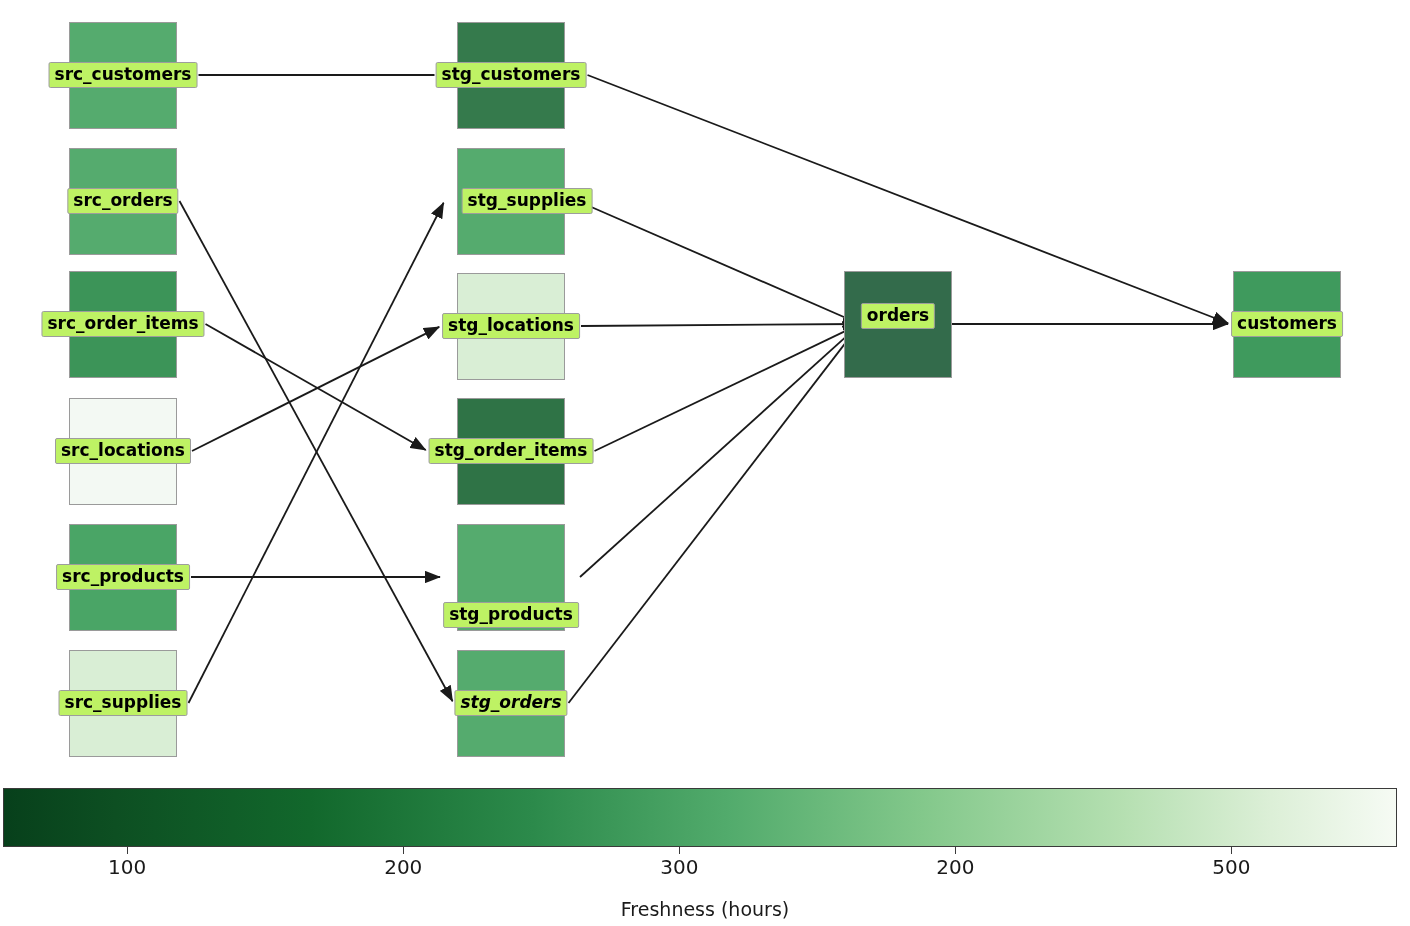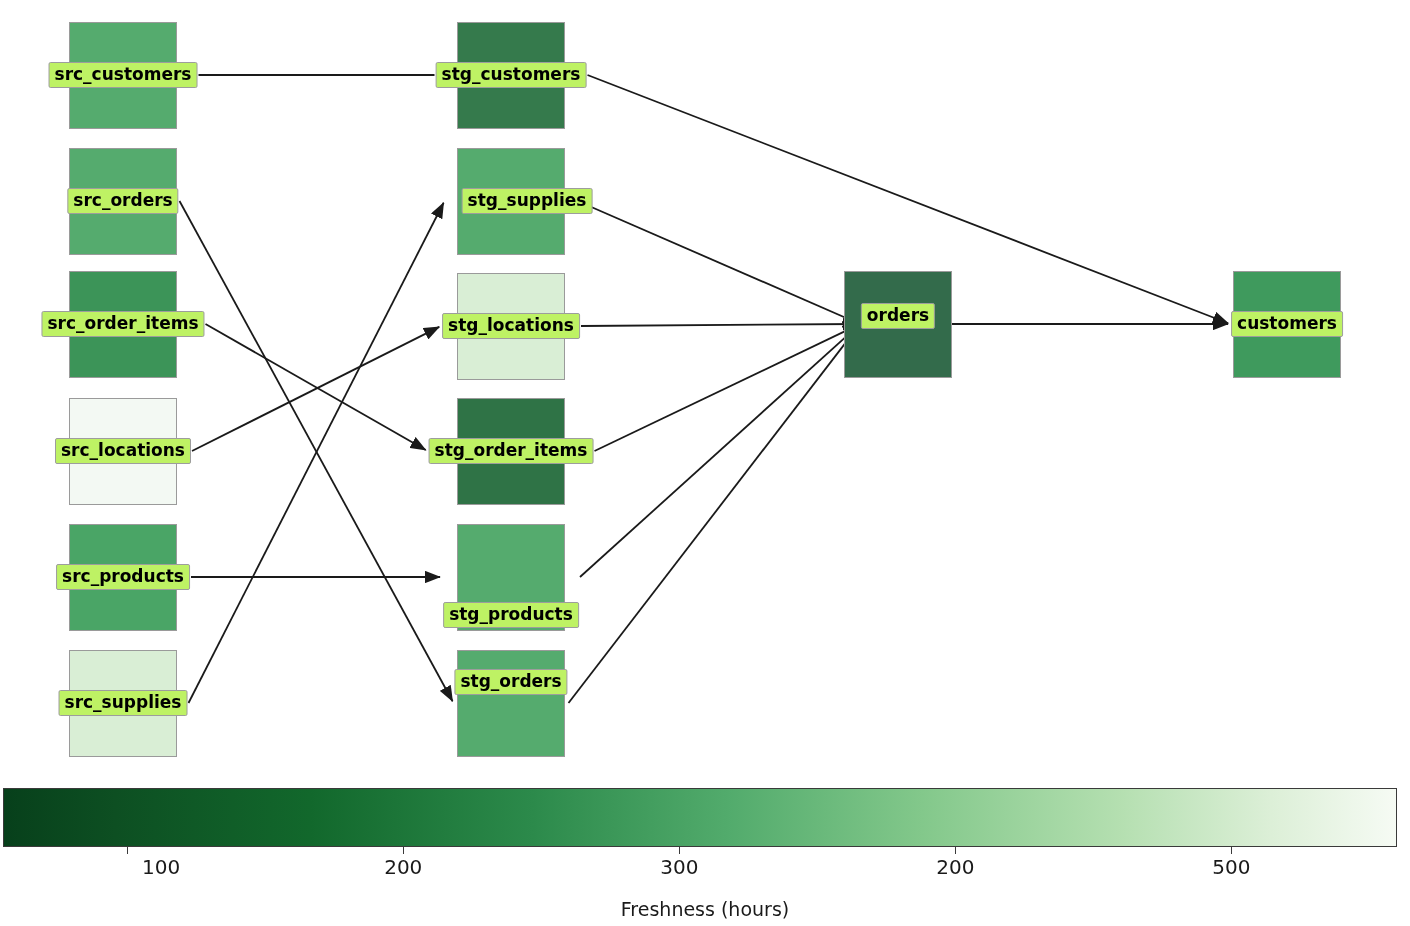--- a/index.html
+++ b/index.html
@@ -143,31 +143,31 @@
         <div class="node-label" style="left: 123px; top: 201px;">src_orders</div>
         <div class="node-label" style="left: 123px; top: 324px;">src_order_items</div>
         <div class="node-label" style="left: 123px; top: 451px;">src_locations</div>
         <div class="node-label" style="left: 123px; top: 577px;">src_products</div>
         <div class="node-label" style="left: 123px; top: 703px;">src_supplies</div>
         <div class="node-label" style="left: 511px; top: 75px;">stg_customers</div>
         <div class="node-label" style="left: 511px; top: 201px; margin-left: 16px;">stg_supplies</div>
         <div class="node-label" style="left: 511px; top: 326px;">stg_locations</div>
         <div class="node-label" style="left: 511px; top: 451px;">stg_order_items</div>
         <div class="node-label" style="left: 511px; top: 577px; margin-top: 38px;">stg_products</div>
-        <div class="node-label" style="left: 511px; top: 682px;">stg_orders</div>
+        <div class="node-label" style="left: 511px; top: 703px; font-style: italic;">stg_orders</div>
         <div class="node-label" style="left: 898px; top: 316px;">orders</div>
         <div class="node-label" style="left: 1287px; top: 324px;">customers</div>
       </div>
   </div>
 
   <div id="colorbar-wrap">
     <div id="colorbar" style="background: linear-gradient(to right, rgb(7, 64, 27) 0%, rgb(13, 79, 34) 8%, rgb(18, 104, 44) 22%, rgb(44, 138, 75) 38%, rgb(82, 171, 108) 52%, rgb(131, 200, 139) 66%, rgb(180, 223, 176) 80%, rgb(220, 239, 215) 91%, rgb(246, 251, 244) 100%);"></div>
     <div id="cb-ticks">
         <div class="cb-tick" style="left: 124.218px;"></div>
-        <div class="cb-ticklabel" style="left: 124.218px; margin-left: 34px;">100</div>
+        <div class="cb-ticklabel" style="left: 124.218px;">100</div>
         <div class="cb-tick" style="left: 400.257px;"></div>
         <div class="cb-ticklabel" style="left: 400.257px;">200</div>
         <div class="cb-tick" style="left: 676.297px;"></div>
         <div class="cb-ticklabel" style="left: 676.297px;">300</div>
         <div class="cb-tick" style="left: 952.337px;"></div>
         <div class="cb-ticklabel" style="left: 952.337px;">200</div>
         <div class="cb-tick" style="left: 1228.38px;"></div>
         <div class="cb-ticklabel" style="left: 1228.38px;">500</div>
       </div>
   </div>

